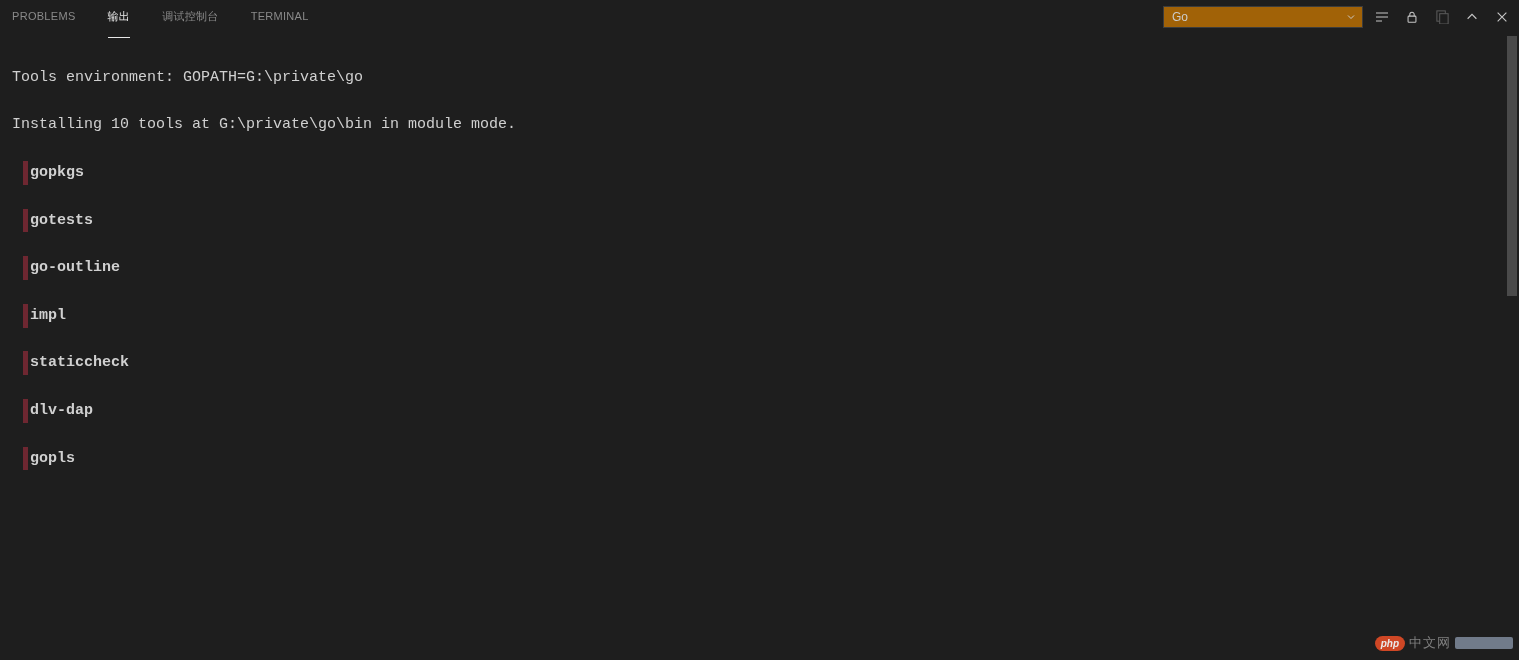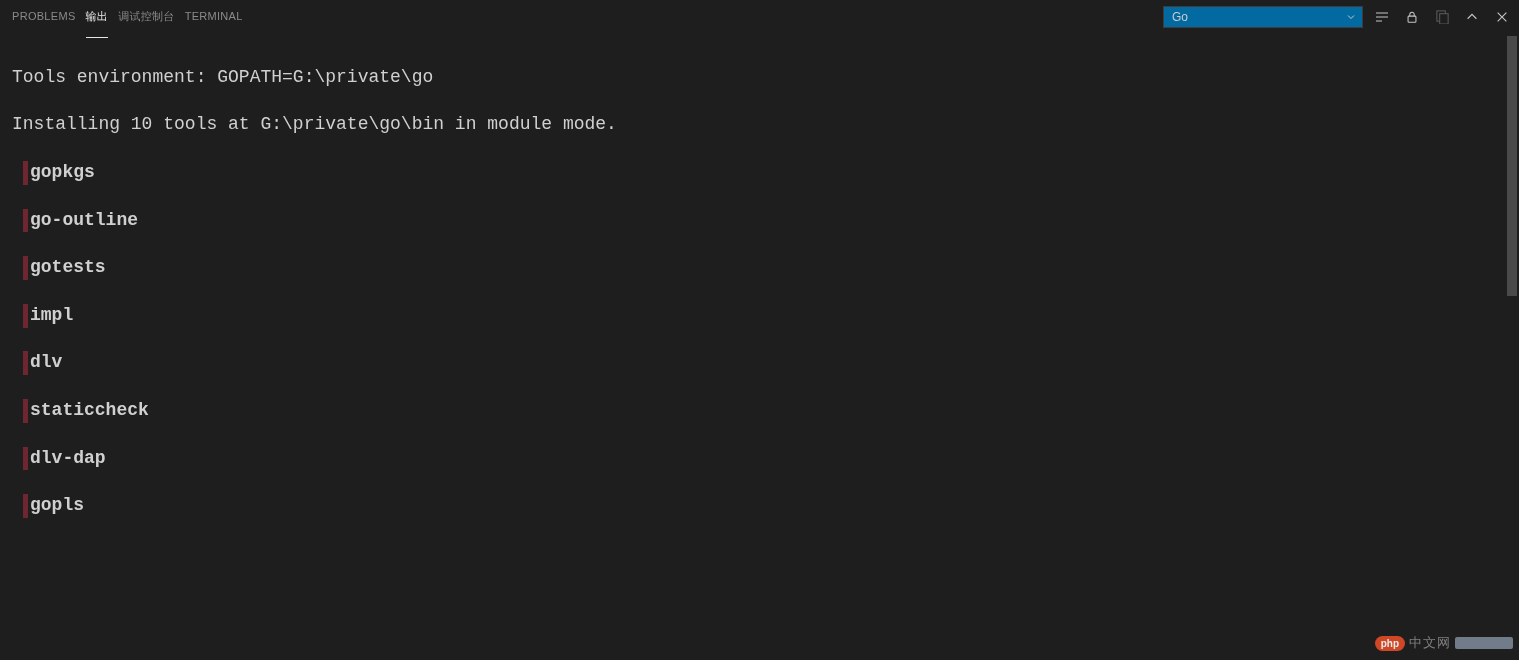--- a/index.html
+++ b/index.html
@@ -16,21 +16,21 @@
     width: 100%; height: 100%;
     position: relative;
   }
   .tabbar {
     display: flex; align-items: center;
     height: 34px;
     padding: 0 8px 0 12px;
     background: #1e1e1e;
     border-bottom: 1px solid #1e1e1e;
   }
-  .tabbar .tabs { display: flex; gap: 10px; align-items: center; height: 100%; }
+  .tabbar .tabs { display: flex; gap: 32px; align-items: center; height: 100%; }
   .tab {
     font-size: 11px;
     color: #8a8a8a;
     letter-spacing: 0.3px;
     padding: 4px 0 6px;
     position: relative;
     cursor: pointer;
     line-height: 24px;
   }
   .tab.active {
@@ -41,21 +41,21 @@
     position: absolute;
     left: 0; right: 0; bottom: -4px;
     height: 1px;
     background: #e7e7e7;
   }
   .spacer { flex: 1; }
   .select-wrap {
     position: relative;
   }
   .select {
-    background: #0369a1;
+    background: #a16207;
     color: #cccccc;
     border: 1px solid #3c3c3c;
     font-size: 12px;
     padding: 3px 24px 3px 8px;
     width: 200px;
     height: 22px;
     line-height: 14px;
     border-radius: 0;
     cursor: pointer;
     display: flex; align-items: center;
@@ -73,21 +73,21 @@
     display: flex; align-items: center; justify-content: center;
     color: #c5c5c5;
     cursor: pointer;
   }
   .icon.disabled { color: #5a5a5a; cursor: default; }
   .icon svg { display: block; }
   .content {
     flex: 1;
     padding: 8px 9px 0 12px;
     font-family: Consolas, "Courier New", monospace;
-    font-size: 18px;
+    font-size: 15px;
     line-height: 23.8px;
     color: #d0d0d0;
     overflow: auto;
     white-space: pre;
     position: relative;
   }
   .line { white-space: pre; }
   .indent-line {
     position: relative;
     padding-left: 18px;
@@ -112,20 +112,21 @@
     width: 58px; height: 12px;
     border-radius: 2px;
   }
   .wm-php {
     background: #e34c26;
     color: #fff;
     font-family: Arial, sans-serif;
     font-size: 10px;
     padding: 2px 6px;
     border-radius: 10px;
+    font-style: italic;
     font-weight: bold;
   }
   .wm-cn {
     color: #8a8a8a;
     font-size: 13px;
     letter-spacing: 1px;
   }
   .scrollbar-v {
     position: absolute;
     right: 2px; top: 36px;
@@ -183,24 +184,23 @@
             <path d="M3 3l10 10M13 3L3 13" stroke="currentColor" stroke-width="1.3"></path>
           </svg>
       </span>
     </div>
   </div>
 
   <div class="content">
 <div class="line">Tools environment: GOPATH=G:\private\go</div>
 <div class="line">Installing 10 tools at G:\private\go\bin in module mode.</div>
 <div class="indent-line">gopkgs</div>
+<div class="indent-line">gotests</div>
 <div class="indent-line">go-outline</div>
-<div class="indent-line">gotests</div>
 <div class="indent-line">impl</div>
-<div class="indent-line">dlv</div>
 <div class="indent-line">staticcheck</div>
 <div class="indent-line">dlv-dap</div>
 <div class="indent-line">gopls</div>
 <div class="line">&nbsp;</div>
 
 
 
 
 
 

